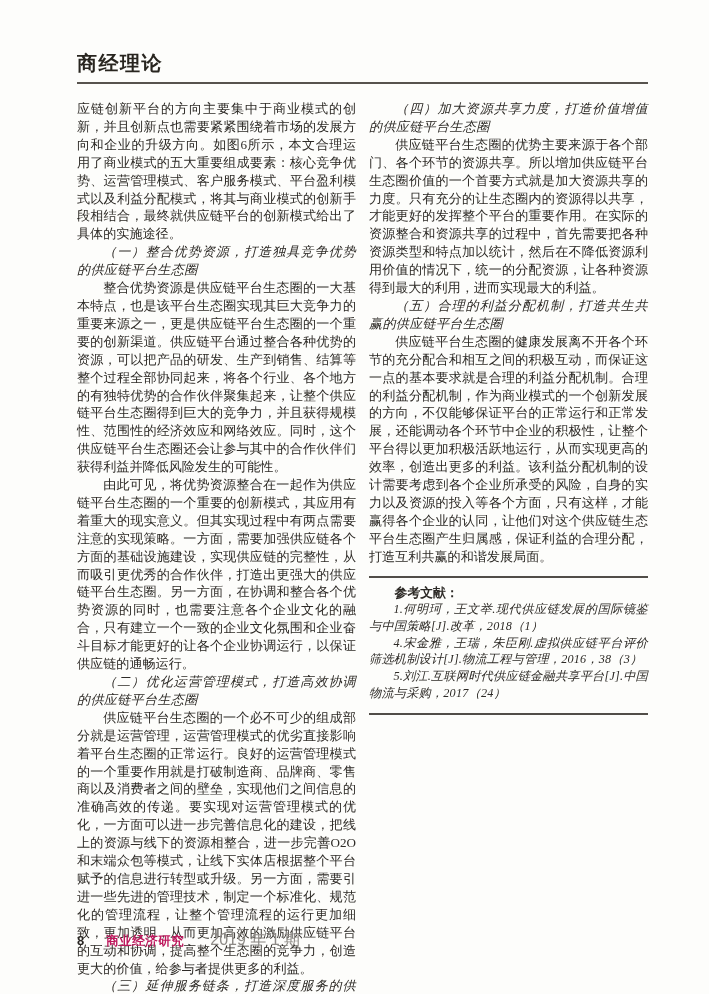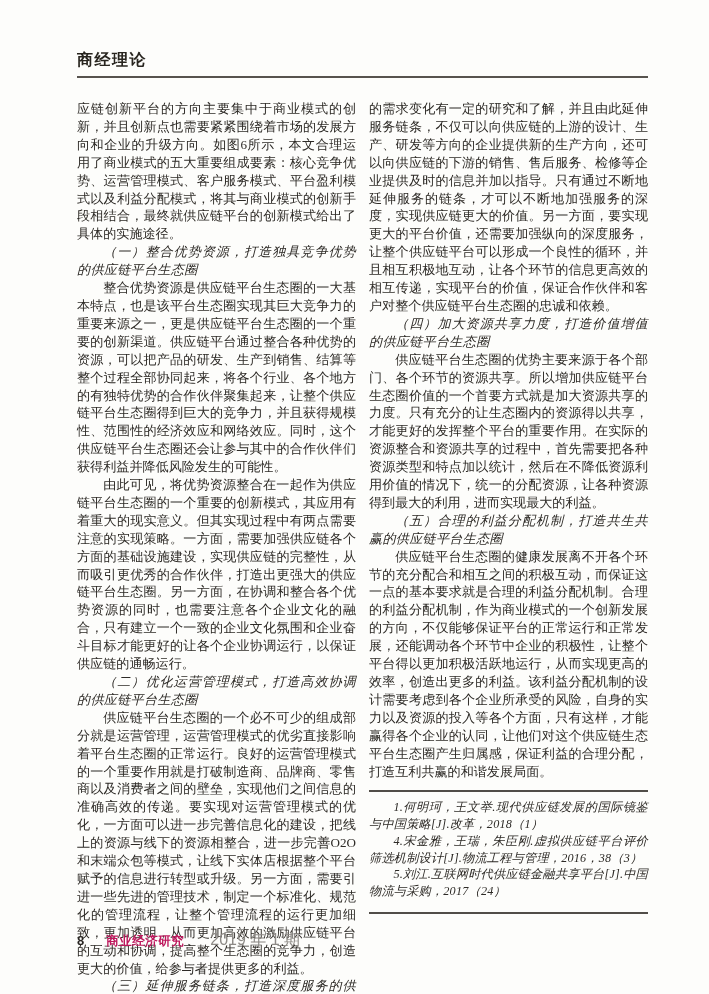--- a/index.html
+++ b/index.html
@@ -9,21 +9,21 @@
     font-family: "Liberation Serif", "DejaVu Serif", serif;
     color: #2d2a26;
     position: relative;
     overflow: hidden;
   }
   .page { position: absolute; inset: 0; background: #fdfdfb; }
 
   .header { position: absolute; left: 77px; top: 50px; width: 571px; }
   .header-title {
     font-family: "Liberation Sans", "DejaVu Sans", sans-serif;
-    font-weight: bold; font-size: 16px; letter-spacing: 1.5px;
+    font-weight: bold; font-size: 20px; letter-spacing: 1.5px;
     color: #28251f;
   }
   .header-rule { margin-top: 5px; height: 2px; background: #57534e; }
 
   .columns {
     position: absolute; left: 77px; top: 100px; width: 571px;
     display: flex; gap: 13px;
   }
   .col {
     width: 279px;
@@ -75,27 +75,27 @@
       <p class="kai indent">（一）整合优势资源，打造独具竞争优势的供应链平台生态圈</p>
       <p class="indent">整合优势资源是供应链平台生态圈的一大基本特点，也是该平台生态圈实现其巨大竞争力的重要来源之一，更是供应链平台生态圈的一个重要的创新渠道。供应链平台通过整合各种优势的资源，可以把产品的研发、生产到销售、结算等整个过程全部协同起来，将各个行业、各个地方的有独特优势的合作伙伴聚集起来，让整个供应链平台生态圈得到巨大的竞争力，并且获得规模性、范围性的经济效应和网络效应。同时，这个供应链平台生态圈还会让参与其中的合作伙伴们获得利益并降低风险发生的可能性。</p>
       <p class="indent">由此可见，将优势资源整合在一起作为供应链平台生态圈的一个重要的创新模式，其应用有着重大的现实意义。但其实现过程中有两点需要注意的实现策略。一方面，需要加强供应链各个方面的基础设施建设，实现供应链的完整性，从而吸引更优秀的合作伙伴，打造出更强大的供应链平台生态圈。另一方面，在协调和整合各个优势资源的同时，也需要注意各个企业文化的融合，只有建立一个一致的企业文化氛围和企业奋斗目标才能更好的让各个企业协调运行，以保证供应链的通畅运行。</p>
       <p class="kai indent">（二）优化运营管理模式，打造高效协调的供应链平台生态圈</p>
       <p class="indent">供应链平台生态圈的一个必不可少的组成部分就是运营管理，运营管理模式的优劣直接影响着平台生态圈的正常运行。良好的运营管理模式的一个重要作用就是打破制造商、品牌商、零售商以及消费者之间的壁垒，实现他们之间信息的准确高效的传递。要实现对运营管理模式的优化，一方面可以进一步完善信息化的建设，把线上的资源与线下的资源相整合，进一步完善O2O和末端众包等模式，让线下实体店根据整个平台赋予的信息进行转型或升级。另一方面，需要引进一些先进的管理技术，制定一个标准化、规范化的管理流程，让整个管理流程的运行更加细致，更加透明，从而更加高效的激励供应链平台的互动和协调，提高整个生态圈的竞争力，创造更大的价值，给参与者提供更多的利益。</p>
       <p class="kai indent">（三）延伸服务链条，打造深度服务的供应链平台生态圈</p>
 
     </div>
 
     <div class="col">
-      <p>的需求变化有一定的研究和了解，并且由此延伸服务链条，不仅可以向供应链的上游的设计、生产、研发等方向的企业提供新的生产方向，还可以向供应链的下游的销售、售后服务、检修等企业提供及时的信息并加以指导。只有通过不断地延伸服务的链条，才可以不断地加强服务的深度，实现供应链更大的价值。另一方面，要实现更大的平台价值，还需要加强纵向的深度服务，让整个供应链平台可以形成一个良性的循环，并且相互积极地互动，让各个环节的信息更高效的相互传递，实现平台的价值，保证合作伙伴和客户对整个供应链平台生态圈的忠诚和依赖。</p>
       <p class="kai indent">（四）加大资源共享力度，打造价值增值的供应链平台生态圈</p>
       <p class="indent">供应链平台生态圈的优势主要来源于各个部门、各个环节的资源共享。所以增加供应链平台生态圈价值的一个首要方式就是加大资源共享的力度。只有充分的让生态圈内的资源得以共享，才能更好的发挥整个平台的重要作用。在实际的资源整合和资源共享的过程中，首先需要把各种资源类型和特点加以统计，然后在不降低资源利用价值的情况下，统一的分配资源，让各种资源得到最大的利用，进而实现最大的利益。</p>
       <p class="kai indent">（五）合理的利益分配机制，打造共生共赢的供应链平台生态圈</p>
       <p class="indent">供应链平台生态圈的健康发展离不开各个环节的充分配合和相互之间的积极互动，而保证这一点的基本要求就是合理的利益分配机制。合理的利益分配机制，作为商业模式的一个创新发展的方向，不仅能够保证平台的正常运行和正常发展，还能调动各个环节中企业的积极性，让整个平台得以更加积极活跃地运行，从而实现更高的效率，创造出更多的利益。该利益分配机制的设计需要考虑到各个企业所承受的风险，自身的实力以及资源的投入等各个方面，只有这样，才能赢得各个企业的认同，让他们对这个供应链生态平台生态圈产生归属感，保证利益的合理分配，打造互利共赢的和谐发展局面。</p>
 
       <div class="references">
+        <p class="references-heading">参考文献：</p>
         <p class="reference-item">1.何明珂，王文举.现代供应链发展的国际镜鉴与中国策略[J].改革，2018（1）</p>
         <p class="reference-item">4.宋金雅，王瑞，朱臣刚.虚拟供应链平台评价筛选机制设计[J].物流工程与管理，2016，38（3）</p>
         <p class="reference-item">5.刘江.互联网时代供应链金融共享平台[J].中国物流与采购，2017（24）</p>
 
       </div>
     </div>
 
   </div>
 
   <div class="footer">

